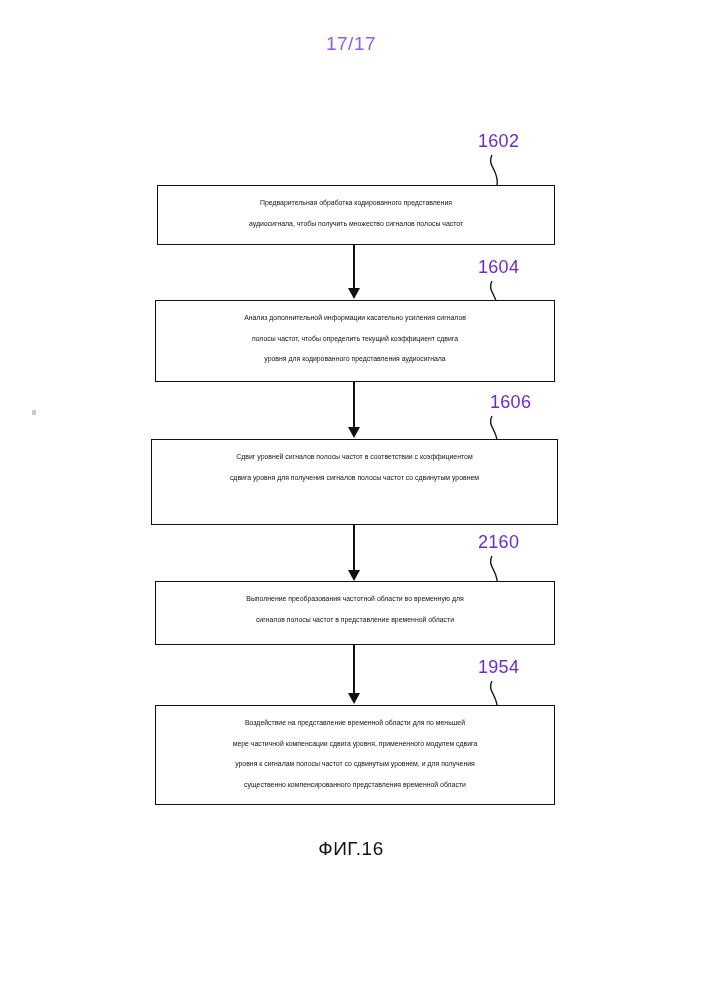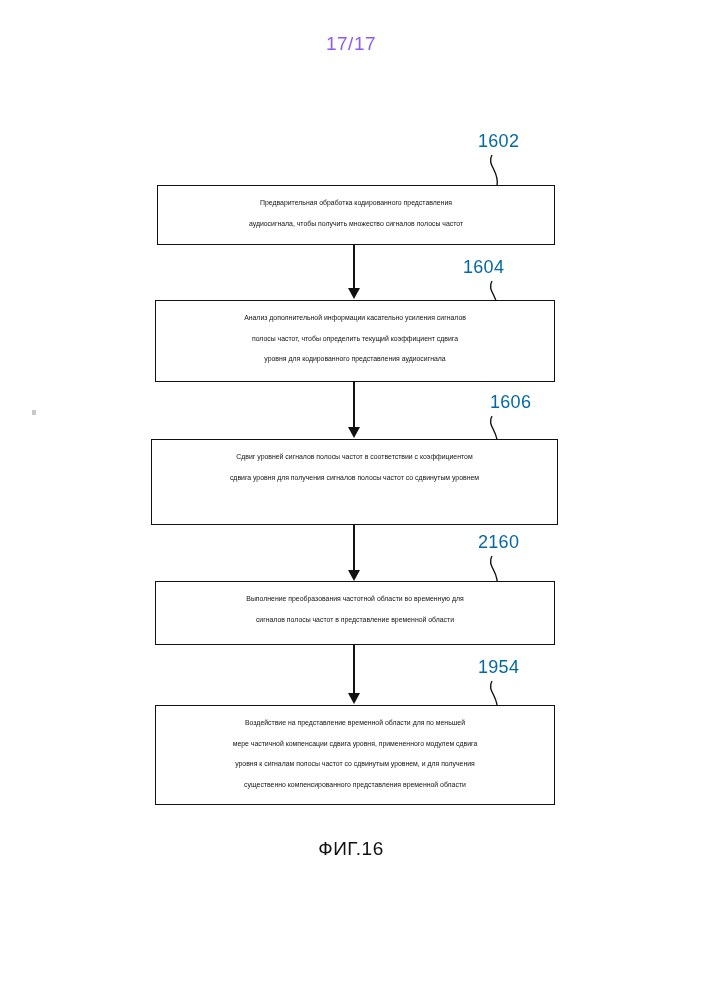--- a/index.html
+++ b/index.html
@@ -85,21 +85,21 @@
     height: 0;
     border-left: 6.5px solid transparent;
     border-right: 6.5px solid transparent;
     border-top: 11px solid #111111;
   }
 
   
   .ref-num {
     position: absolute;
     font-size: 18px;
-    color: #0369a1;
+    color: #6d28d9;
     letter-spacing: 0.3px;
   }
   .leader {
     position: absolute;
   }
   .leader svg {
     display: block;
     overflow: visible;
   }
 
@@ -134,21 +134,21 @@
   <div class="flow-box" style="left:157px; top:185px; width:398px; height:60px;">
     <div class="box-text">
       <span class="tline" style="font-size: 6.9px;">Предварительная обработка кодированного представления</span>
       <span class="tline" style="font-size: 6.9px;">аудиосигнала, чтобы получить множество сигналов полосы частот</span>
     </div>
   </div>
 
   <div class="connector" style="left:353px; top:245px; height:46px;"></div>
   <div class="arrow-head" style="left:347.5px; top:288px;"></div>
 
-  <div class="ref-num" style="left:463px; top:257px;">1604</div>
+  <div class="ref-num" style="left:478px; top:257px;">1604</div>
   <div class="leader" style="left:486px; top:281px;">
     <svg width="40" height="32" viewBox="0 0 40 32">
       <path d="M6 0 C 0 10, 14 16, 11 31" fill="none" stroke="#111111" stroke-width="1.4"></path>
     </svg>
   </div>
 
   <div class="flow-box" style="left:155px; top:300px; width:400px; height:82px;">
     <div class="box-text">
       <span class="tline" style="font-size: 6.9px;">Анализ дополнительной информации касательно усиления сигналов</span>
       <span class="tline" style="font-size: 6.9px;">полосы частот, чтобы определить текущий коэффициент сдвига</span>

